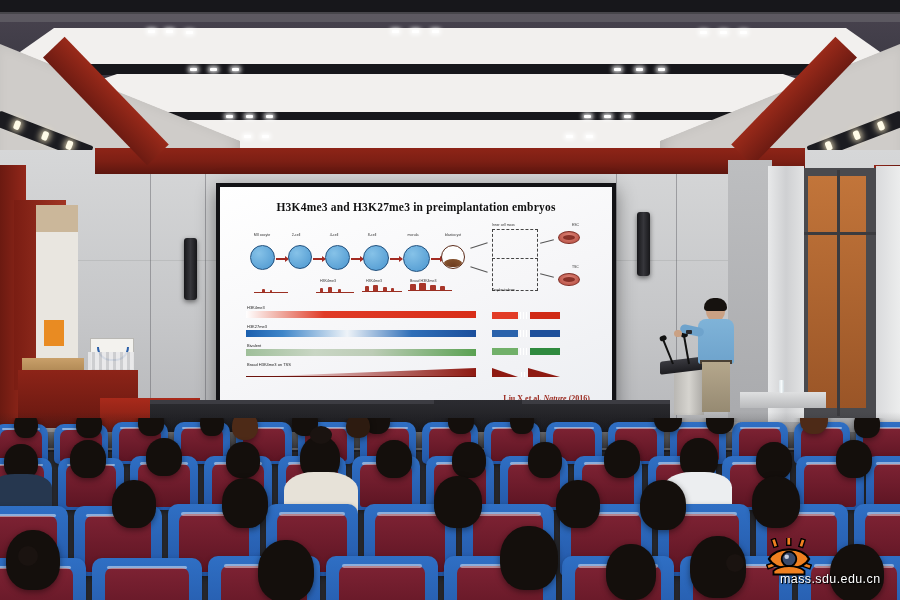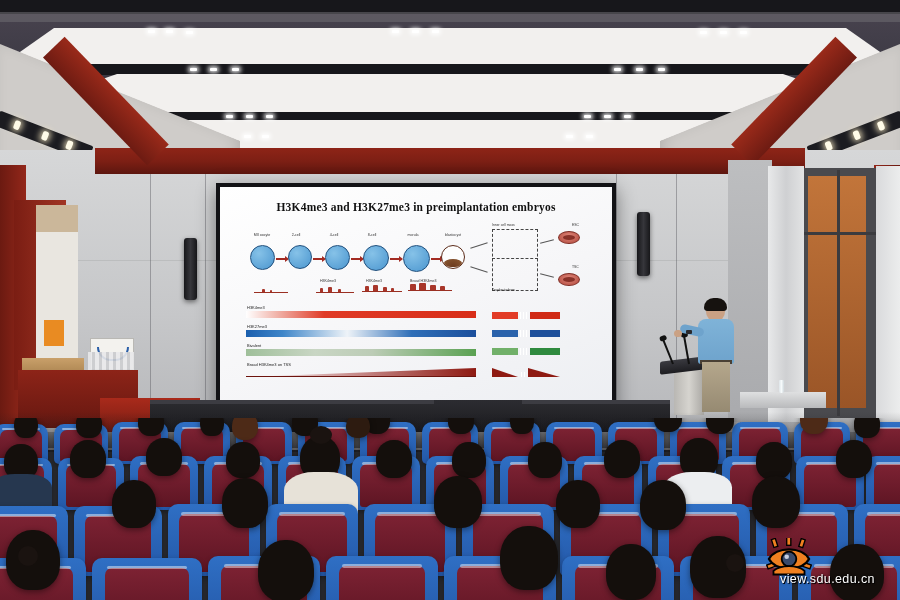--- a/index.html
+++ b/index.html
@@ -444,20 +444,21 @@
           <span class="mini m3b" style="left:38px;width:30px;"></span>
         </div>
         <div class="minirow" style="margin-top:13px;height:9px;">
           <span class="mini m4" style="left:0;width:26px;height:9px;"></span>
           <span class="tick" style="left:29px;height:5px;top:4px;"></span>
             <span class="tick" style="left:32px;height:5px;top:4px;"></span>
           <span class="mini m4b" style="left:36px;width:32px;height:9px;"></span>
         </div>
       </div>
 
+      <div class="cite"><span>Liu X et al. </span><em>Nature</em><span> (2016)</span></div>
     </div>
   </div>
 
   <div class="stage-edge"></div>
   <div class="stage-front"></div>
   <div class="av-rack"></div>
   <div class="wallband"></div>
 
   <div class="podium">
     <div class="pod-body"></div>
@@ -588,16 +589,16 @@
         <rect x="45" y="-2" width="9" height="18"></rect>
         <rect x="74" y="2" width="9" height="18" transform="rotate(18 78 11)"></rect>
         <rect x="2" y="56" width="18" height="9" transform="rotate(-20 11 60)"></rect>
         <rect x="80" y="56" width="18" height="9" transform="rotate(20 89 60)"></rect>
       </g>
       <path d="M6 46 C22 18 78 18 94 46 C78 74 22 74 6 46 Z" fill="#F08020" stroke="#000" stroke-width="5"></path>
       <circle cx="50" cy="46" r="16" fill="#3a4a6b" stroke="#000" stroke-width="4"></circle>
       <circle cx="45" cy="41" r="5" fill="#c7cfe0"></circle>
       <path d="M16 72 C32 58 68 58 84 72 L84 80 L16 80 Z" fill="#F08020" stroke="#000" stroke-width="4"></path>
     </svg>
-    <div class="wm-url">view.sdu.edu.cn</div>
+    <div class="wm-url">mass.sdu.edu.cn</div>
   </div>
 
 </div>
 
 </body></html>

